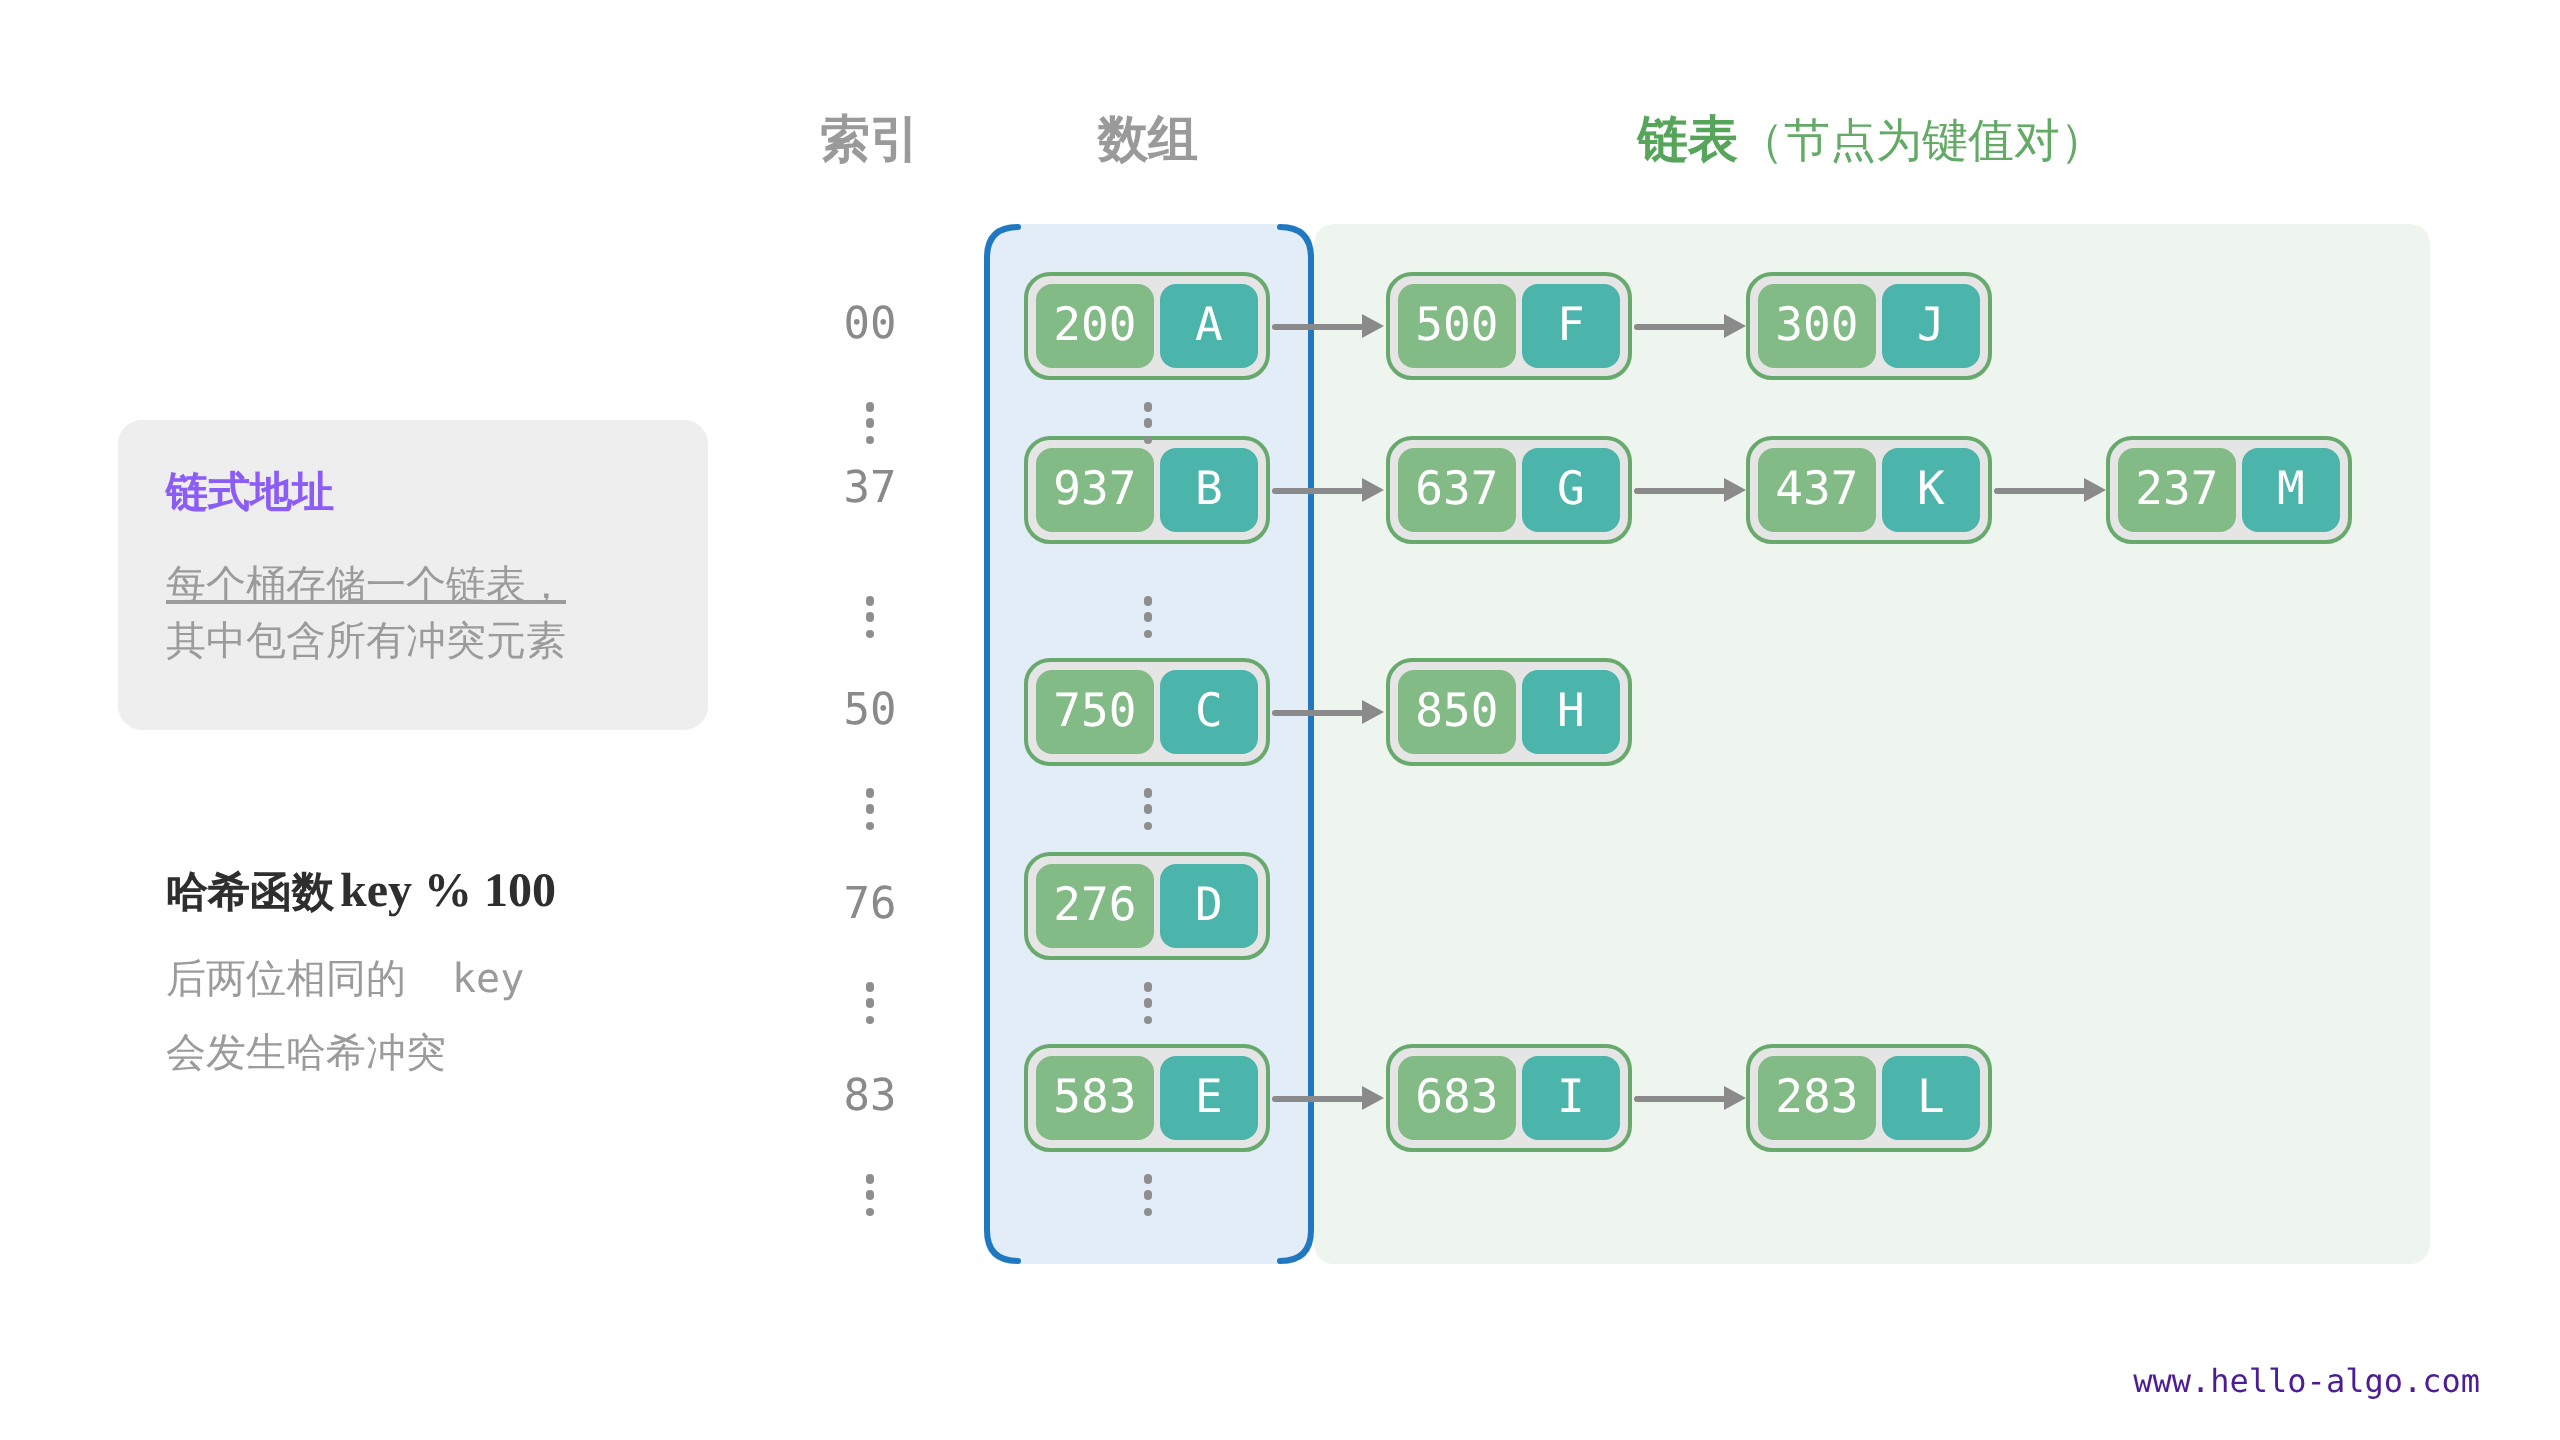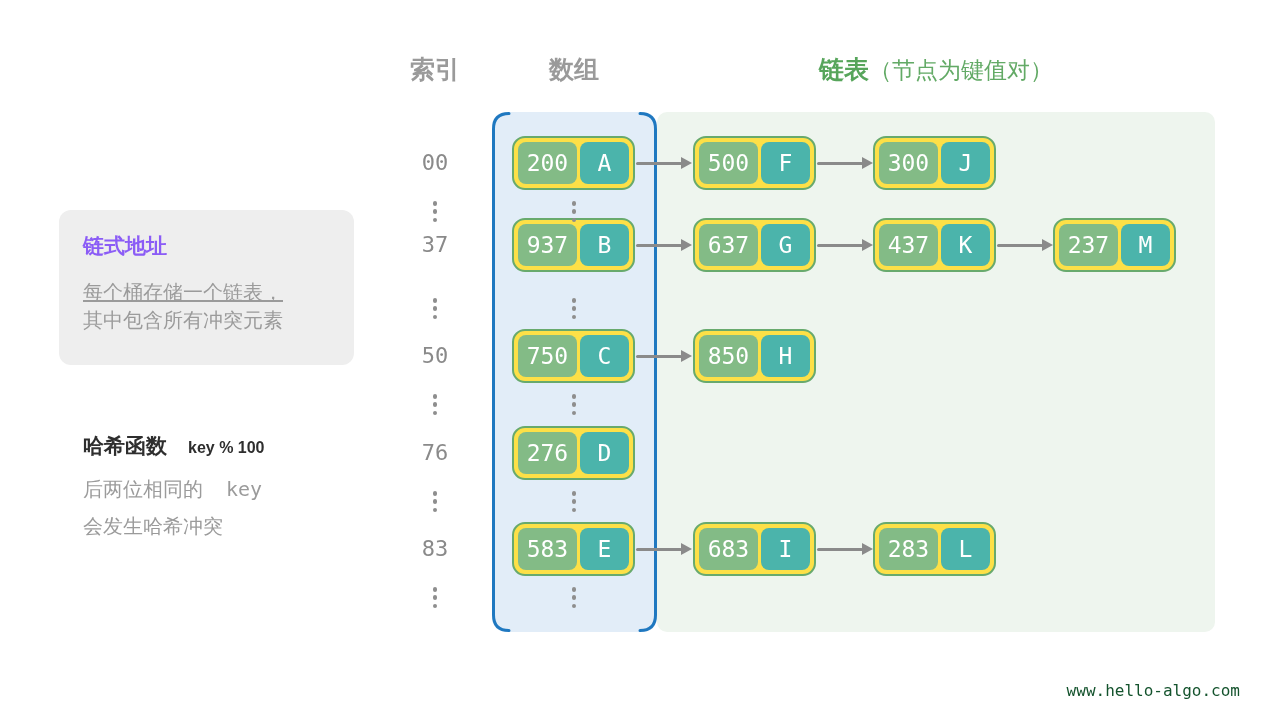--- a/index.html
+++ b/index.html
@@ -27,21 +27,21 @@
     position:absolute; left:59px; top:210px; width:295px; height:155px;
     background:#eeeeee; border-radius:12px; padding:22px 24px 0 24px;
   }
   .note-box .title { font-size:21px; font-weight:bold; color:#8b5cf6; }
   .note-box .line { font-size:20px; color:#9b9b9b; line-height:28px; }
   .note-box .line.first { margin-top:18px;text-decoration:underline; }
 
   
   .hash-note { position:absolute; left:83px; top:432px; width:300px; }
   .hash-note .title { font-size:21px; font-weight:bold; color:#2e2e2e; white-space:nowrap; }
-  .hash-note .title .code { font-family:Liberation Sans, sans-serif; margin-left:21px; font-size:16px; }
+  .hash-note .title .code { font-family:Liberation Serif, serif; margin-left:3px; font-size:24px; }
   .hash-note .line { font-size:20px; color:#9b9b9b; margin-top:16px; white-space:nowrap; }
   .hash-note .line .code { font-family:"DejaVu Sans Mono", monospace; margin-left:23px; }
   .hash-note .line.second { margin-top:10px; }
 
   
   .list-region {
     position:absolute; left:657px; top:112px; width:558px; height:520px;
     background:#eef5ee; border-radius:10px;
   }
   .array-region {
@@ -52,21 +52,21 @@
 
   
   .row { position:absolute; left:0; width:1280px; height:54px; }
   .idx {
     position:absolute; left:400px; top:0; width:70px; height:54px;
     text-align:center; line-height:54px;
     font-family:"DejaVu Sans Mono", monospace; font-size:22px; color:#8a8a8a;
   }
   .node {
     position:absolute; top:0; width:123px; height:54px;
-    background:#fde047; border:2px solid #68aa6d; border-radius:13px;
+    background:#e5e5e5; border:2px solid #68aa6d; border-radius:13px;
     display:flex; align-items:center; justify-content:center;
     gap:3px; padding:0 4px;
   }
   .cell {
     height:42px; border-radius:8px;
     display:flex; align-items:center; justify-content:center;
     color:#ffffff; font-family:"DejaVu Sans Mono", monospace; font-size:23px;
   }
   .cell.key { width:60px; background:#83bb86; }
   .cell.val { width:50px; background:#4bb4ab; }
@@ -83,21 +83,21 @@
 
   
   .dots {
     position:absolute; width:6px; height:21px;
     display:flex; flex-direction:column; justify-content:space-between; align-items:center;
   }
   .dots i { display:block; width:4.5px; height:4.5px; border-radius:50%; background:#8e8e8e; }
 
   .footer {
     position:absolute; right:40px; bottom:20px;
-    font-family:"DejaVu Sans Mono", monospace; font-size:16px; color:#14532d;
+    font-family:"DejaVu Sans Mono", monospace; font-size:16px; color:#4c1d95;
   }
 </style>
 </head>
 <body>
 
 <div class="list-region"></div>
 <div class="array-region">
   <svg width="165" height="520" viewBox="0 0 165 520">
     <path d="M 17 1.5 Q 1.5 1.5 1.5 17 L 1.5 503 Q 1.5 518.5 17 518.5" fill="none" stroke="#1f78c0" stroke-width="3" stroke-linecap="round"></path>
     <path d="M 148 1.5 Q 163.5 1.5 163.5 17 L 163.5 503 Q 163.5 518.5 148 518.5" fill="none" stroke="#1f78c0" stroke-width="3" stroke-linecap="round"></path>

